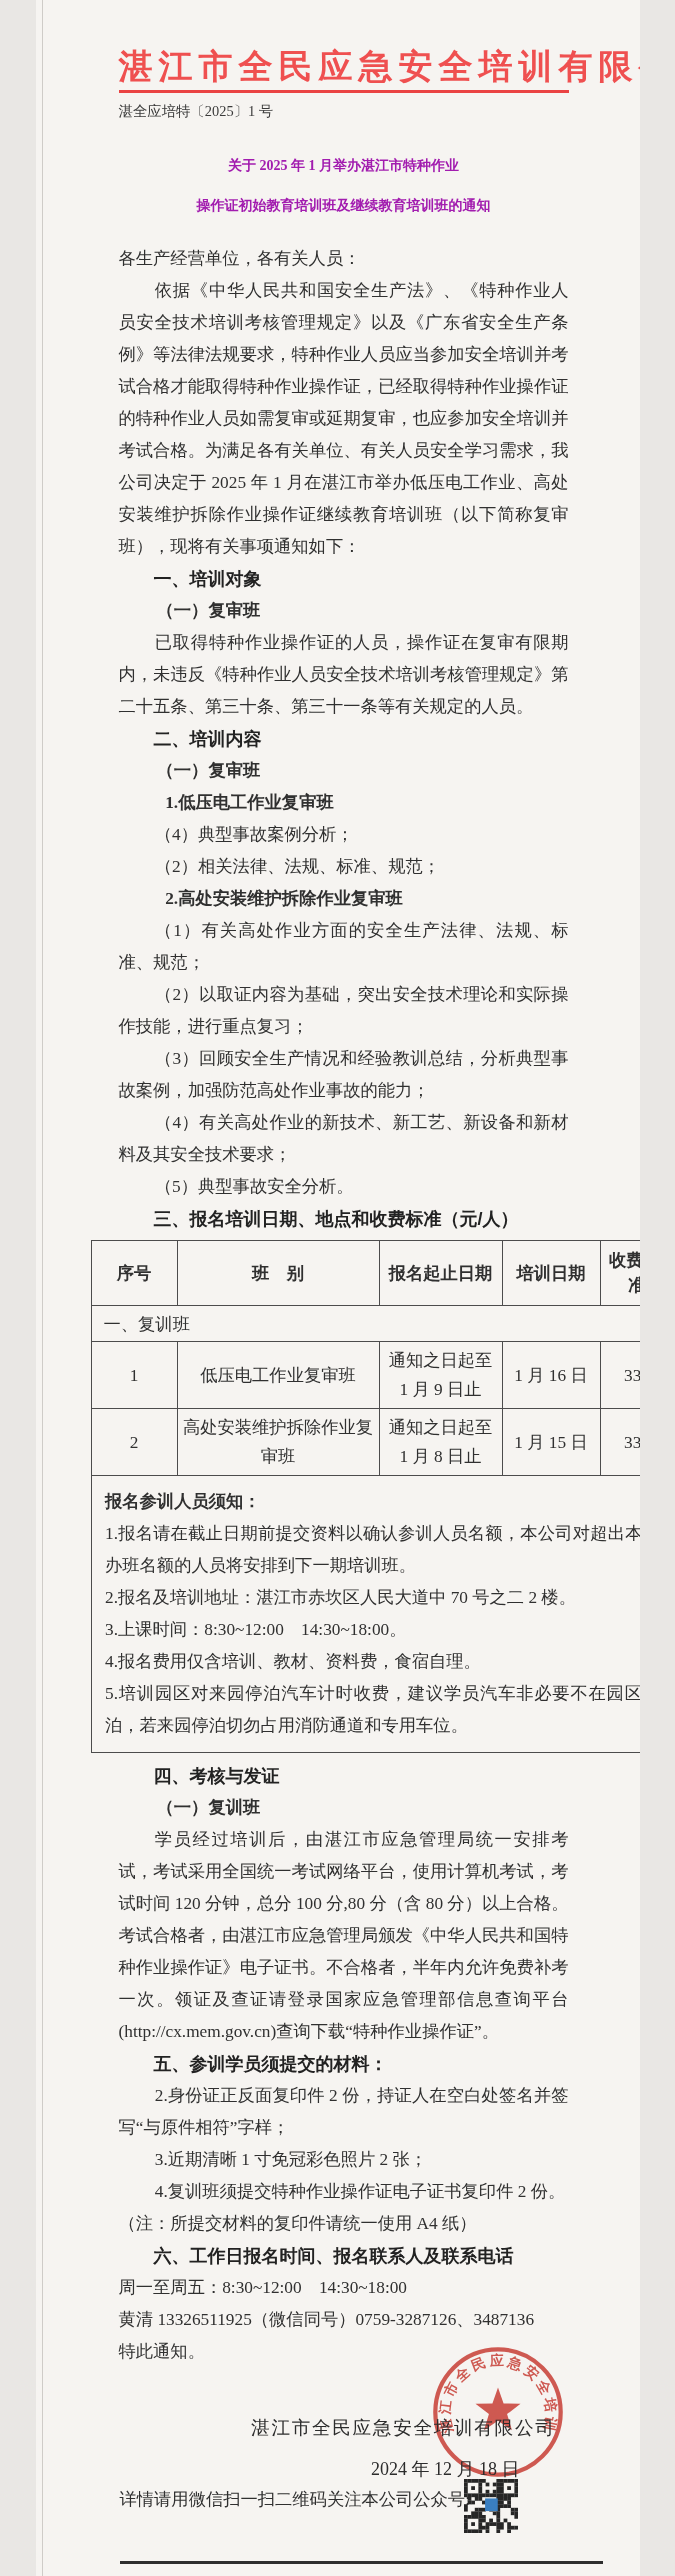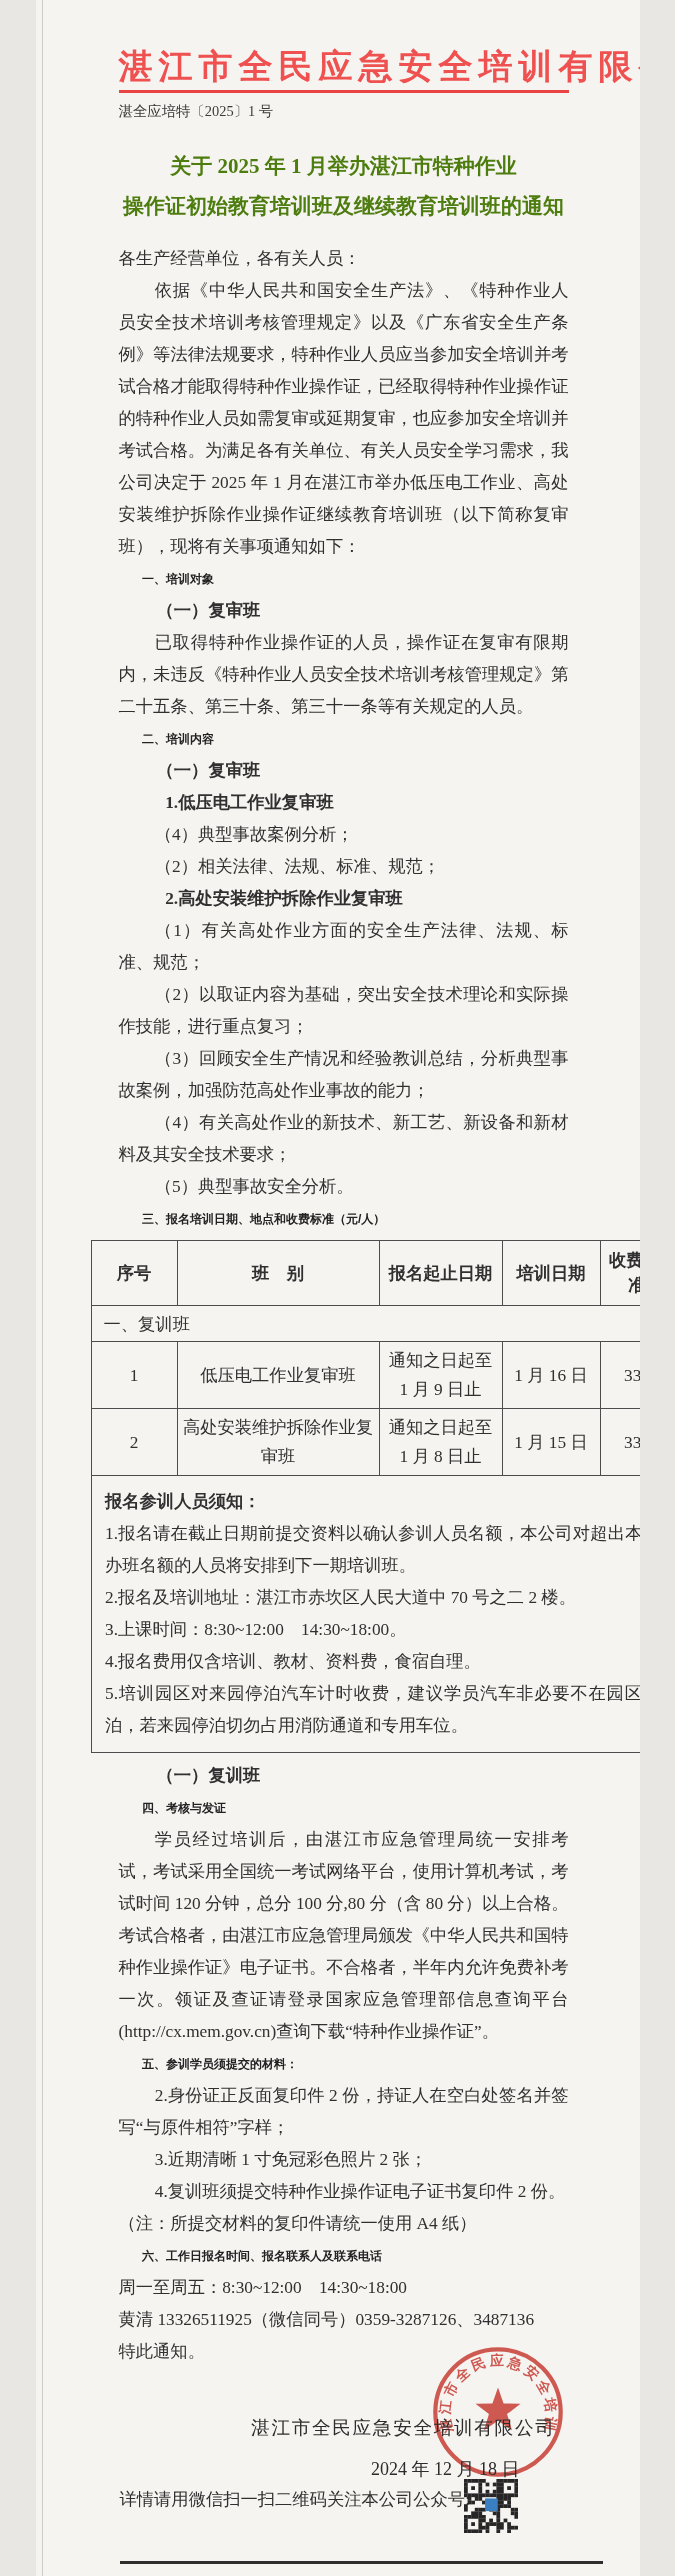--- a/index.html
+++ b/index.html
@@ -15,25 +15,25 @@
   .scan-edge{position:absolute;left:6.8px;top:0;bottom:0;width:0.8px;background:#cfccc8;}
   .content{padding:0 71px 0 83px;}
   .company{
     margin-top:46px;text-align:center;
     color:#ef5050;font-weight:bold;
     font-size:34px;line-height:41px;letter-spacing:6px;
     border-bottom:3.4px solid #ea4343;padding-bottom:3.4px;
     white-space:nowrap;
   }
   .docnum{margin-top:6.8px;text-align:left;font-size:14.4px;line-height:22px;padding-right:15px;color:#3a3a3a;}
-  .title{margin-top:24px;text-align:center;font-size:21px;line-height:40px;font-weight:bold;color:#4d7c0f;}
+  .title{margin-top:24px;text-align:center;font-size:14px;line-height:40px;font-weight:bold;color:#a21caf;}
   .t{font-size:17.3px;line-height:32px;text-align:justify;color:#303030;}
   .salutation{margin-top:17px;}
   .indent{text-indent:2.1em;}
-  .h-sans{font-family:"Liberation Sans","DejaVu Sans",sans-serif;font-weight:bold;font-size:12px;line-height:32px;color:#222;text-indent:1.95em;}
+  .h-sans{font-family:"Liberation Sans","DejaVu Sans",sans-serif;font-weight:bold;font-size:18px;line-height:32px;color:#222;text-indent:1.95em;}
   .h-serif{font-weight:bold;text-indent:2.2em;}
   .h-num{font-weight:bold;text-indent:2.7em;}
   table.sched{
     border-collapse:collapse;margin:5px 0 6.8px -28px;width:583px;table-layout:fixed;
   }
   table.sched td{border:0.8px solid #4c4c4c;font-size:17.3px;color:#303030;}
   .th-row td{height:64px;text-align:center;font-weight:bold;line-height:25px;padding:0 5px;}
   .group-row td{height:33px;text-align:left;padding-left:12px;font-weight:normal;}
   .data-row td{height:66px;text-align:center;line-height:29px;padding:0 3.4px;}
   .notes-cell{padding:10px 13.5px 10px 13.5px !important;}
@@ -127,33 +127,33 @@
           <div class="t">1.报名请在截止日期前提交资料以确认参训人员名额，本公司对超出本期办班名额的人员将安排到下一期培训班。</div>
           <div class="t">2.报名及培训地址：湛江市赤坎区人民大道中 70 号之二  2 楼。</div>
           <div class="t">3.上课时间：8:30~12:00　14:30~18:00。</div>
           <div class="t">4.报名费用仅含培训、教材、资料费，食宿自理。</div>
           <div class="t">5.培训园区对来园停泊汽车计时收费，建议学员汽车非必要不在园区停泊，若来园停泊切勿占用消防通道和专用车位。</div>
         </td>
       </tr>
     </tbody>
       </table>
 
+    <div class="t h-sans">四、考核与发证</div>
     <div class="t h-serif">（一）复训班</div>
-    <div class="t h-sans">四、考核与发证</div>
     <div class="t indent">学员经过培训后，由湛江市应急管理局统一安排考试，考试采用全国统一考试网络平台，使用计算机考试，考试时间 120 分钟，总分 100 分,80 分（含 80 分）以上合格。考试合格者，由湛江市应急管理局颁发《中华人民共和国特种作业操作证》电子证书。不合格者，半年内允许免费补考一次。领证及查证请登录国家应急管理部信息查询平台(http://cx.mem.gov.cn)查询下载“特种作业操作证”。</div>
 
     <div class="t h-sans">五、参训学员须提交的材料：</div>
     <div class="t indent">2.身份证正反面复印件 2 份，持证人在空白处签名并签写“与原件相符”字样；</div>
     <div class="t indent">3.近期清晰 1 寸免冠彩色照片 2 张；</div>
     <div class="t indent">4.复训班须提交特种作业操作证电子证书复印件 2 份。</div>
     <div class="t">（注：所提交材料的复印件请统一使用 A4 纸）</div>
 
     <div class="t h-sans">六、工作日报名时间、报名联系人及联系电话</div>
     <div class="t">周一至周五：8:30~12:00　14:30~18:00</div>
-    <div class="t">黄清 13326511925（微信同号）0359-3287126、3487136</div>
+    <div class="t">黄清 13326511925（微信同号）0759-3287126、3487136</div>
     <div class="t">特此通知。</div>
   </div>
 
   <div class="seal">
     <svg viewBox="0 0 170 170" width="144" height="144">
       <circle cx="85" cy="85" r="74" fill="none" stroke="#cf4038" stroke-width="5"></circle>
       <polygon fill="#cf4038" points="85,56 91.6,74.9 111.6,75.35 95.7,87.5 101.5,106.65 85,95.2 68.5,106.65 74.3,87.5 58.4,75.35 78.4,74.9"></polygon>
       <defs>
         <path id="sealArc" d="M 32,108 A 57,57 0 1 1 138,108" fill="none"></path>
       </defs>

